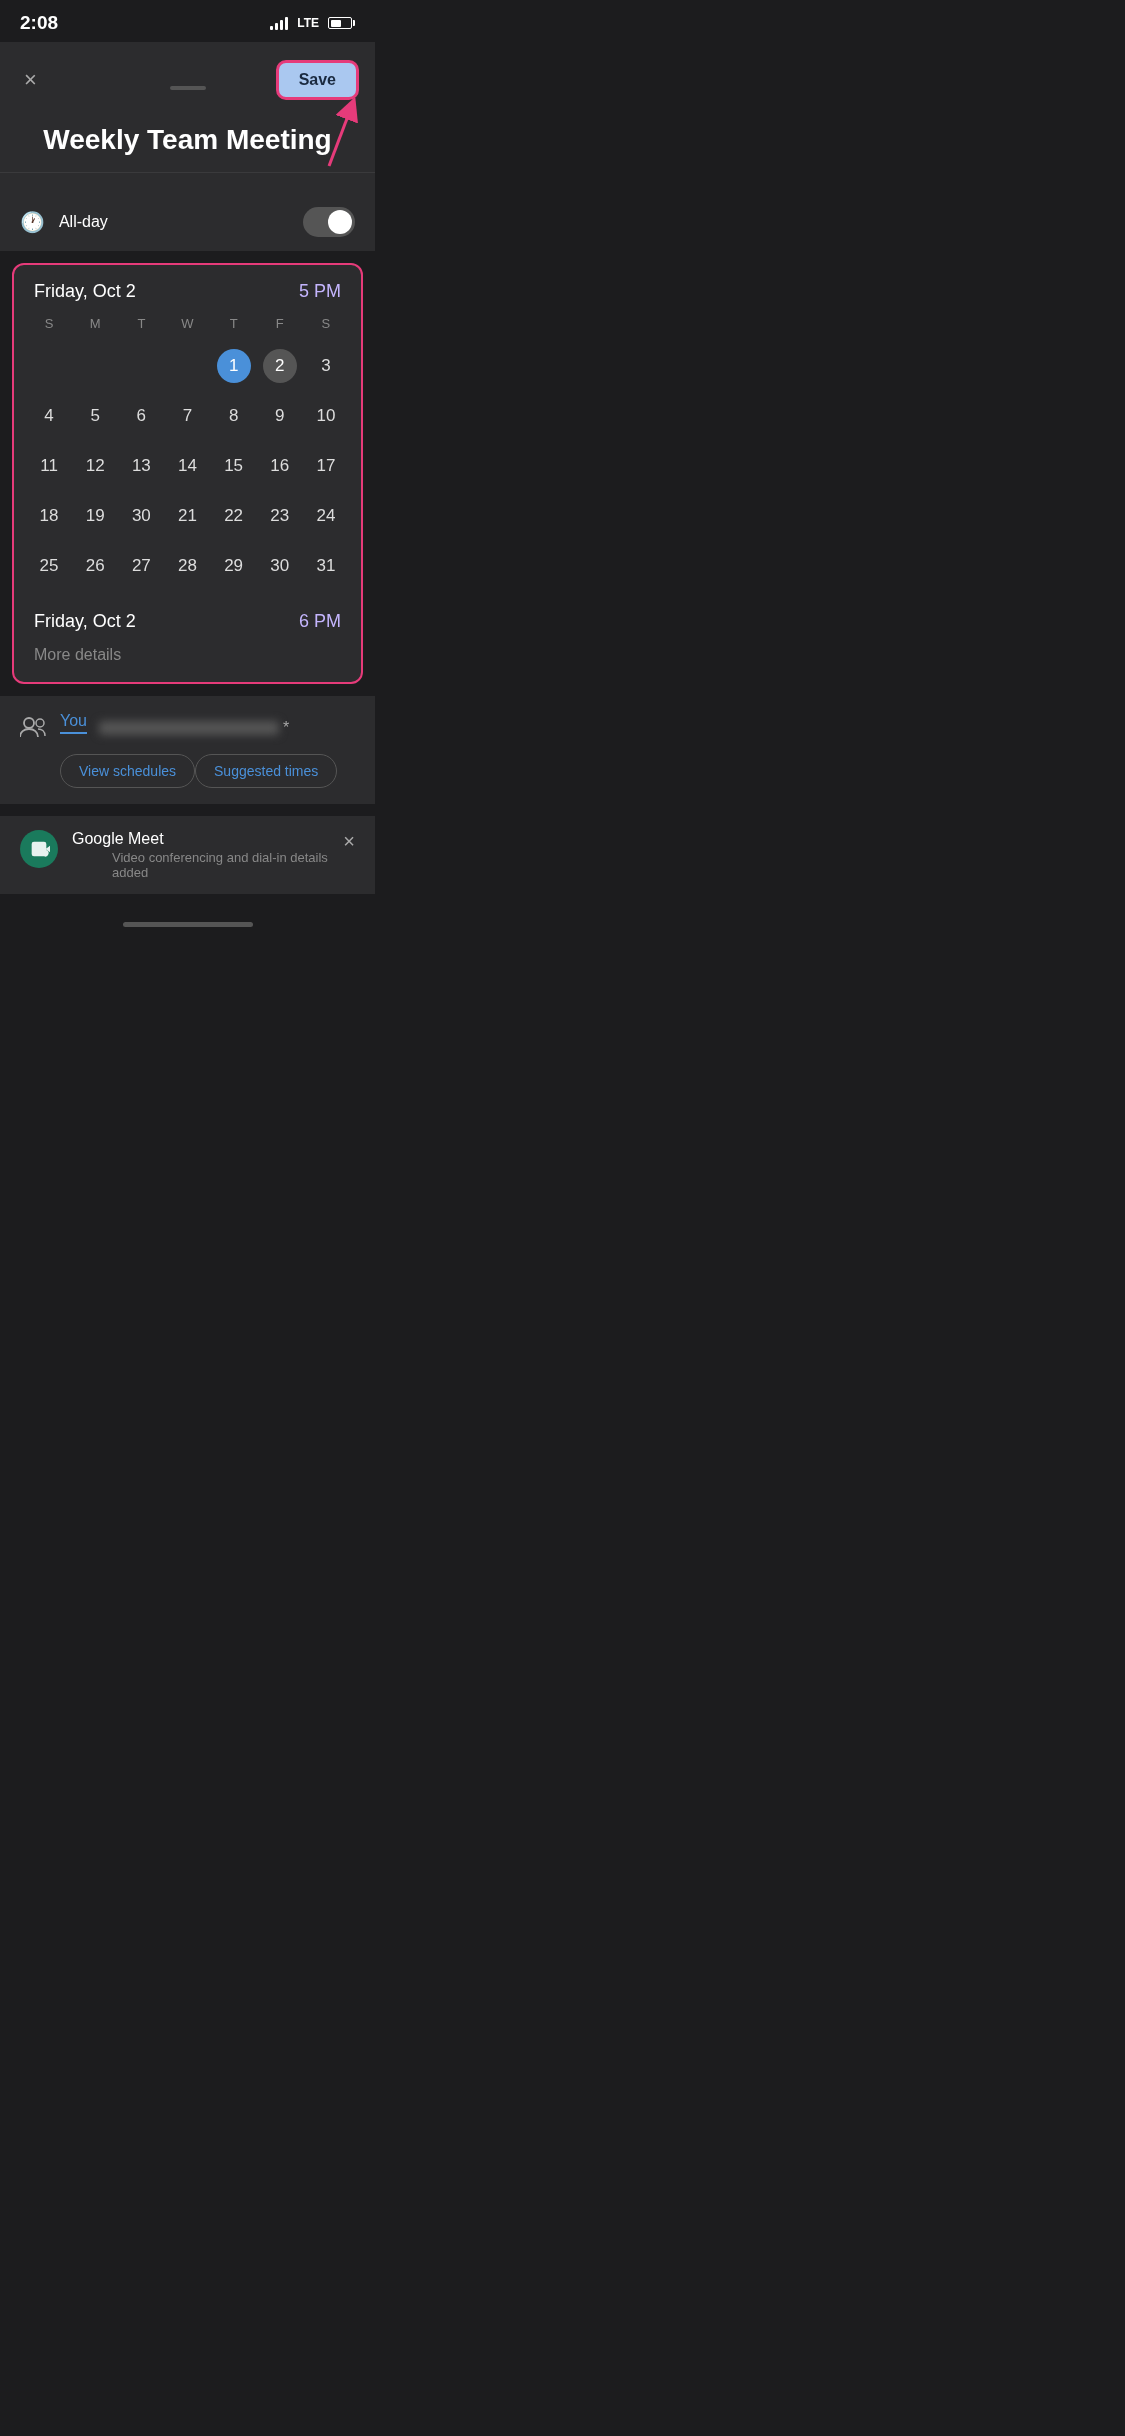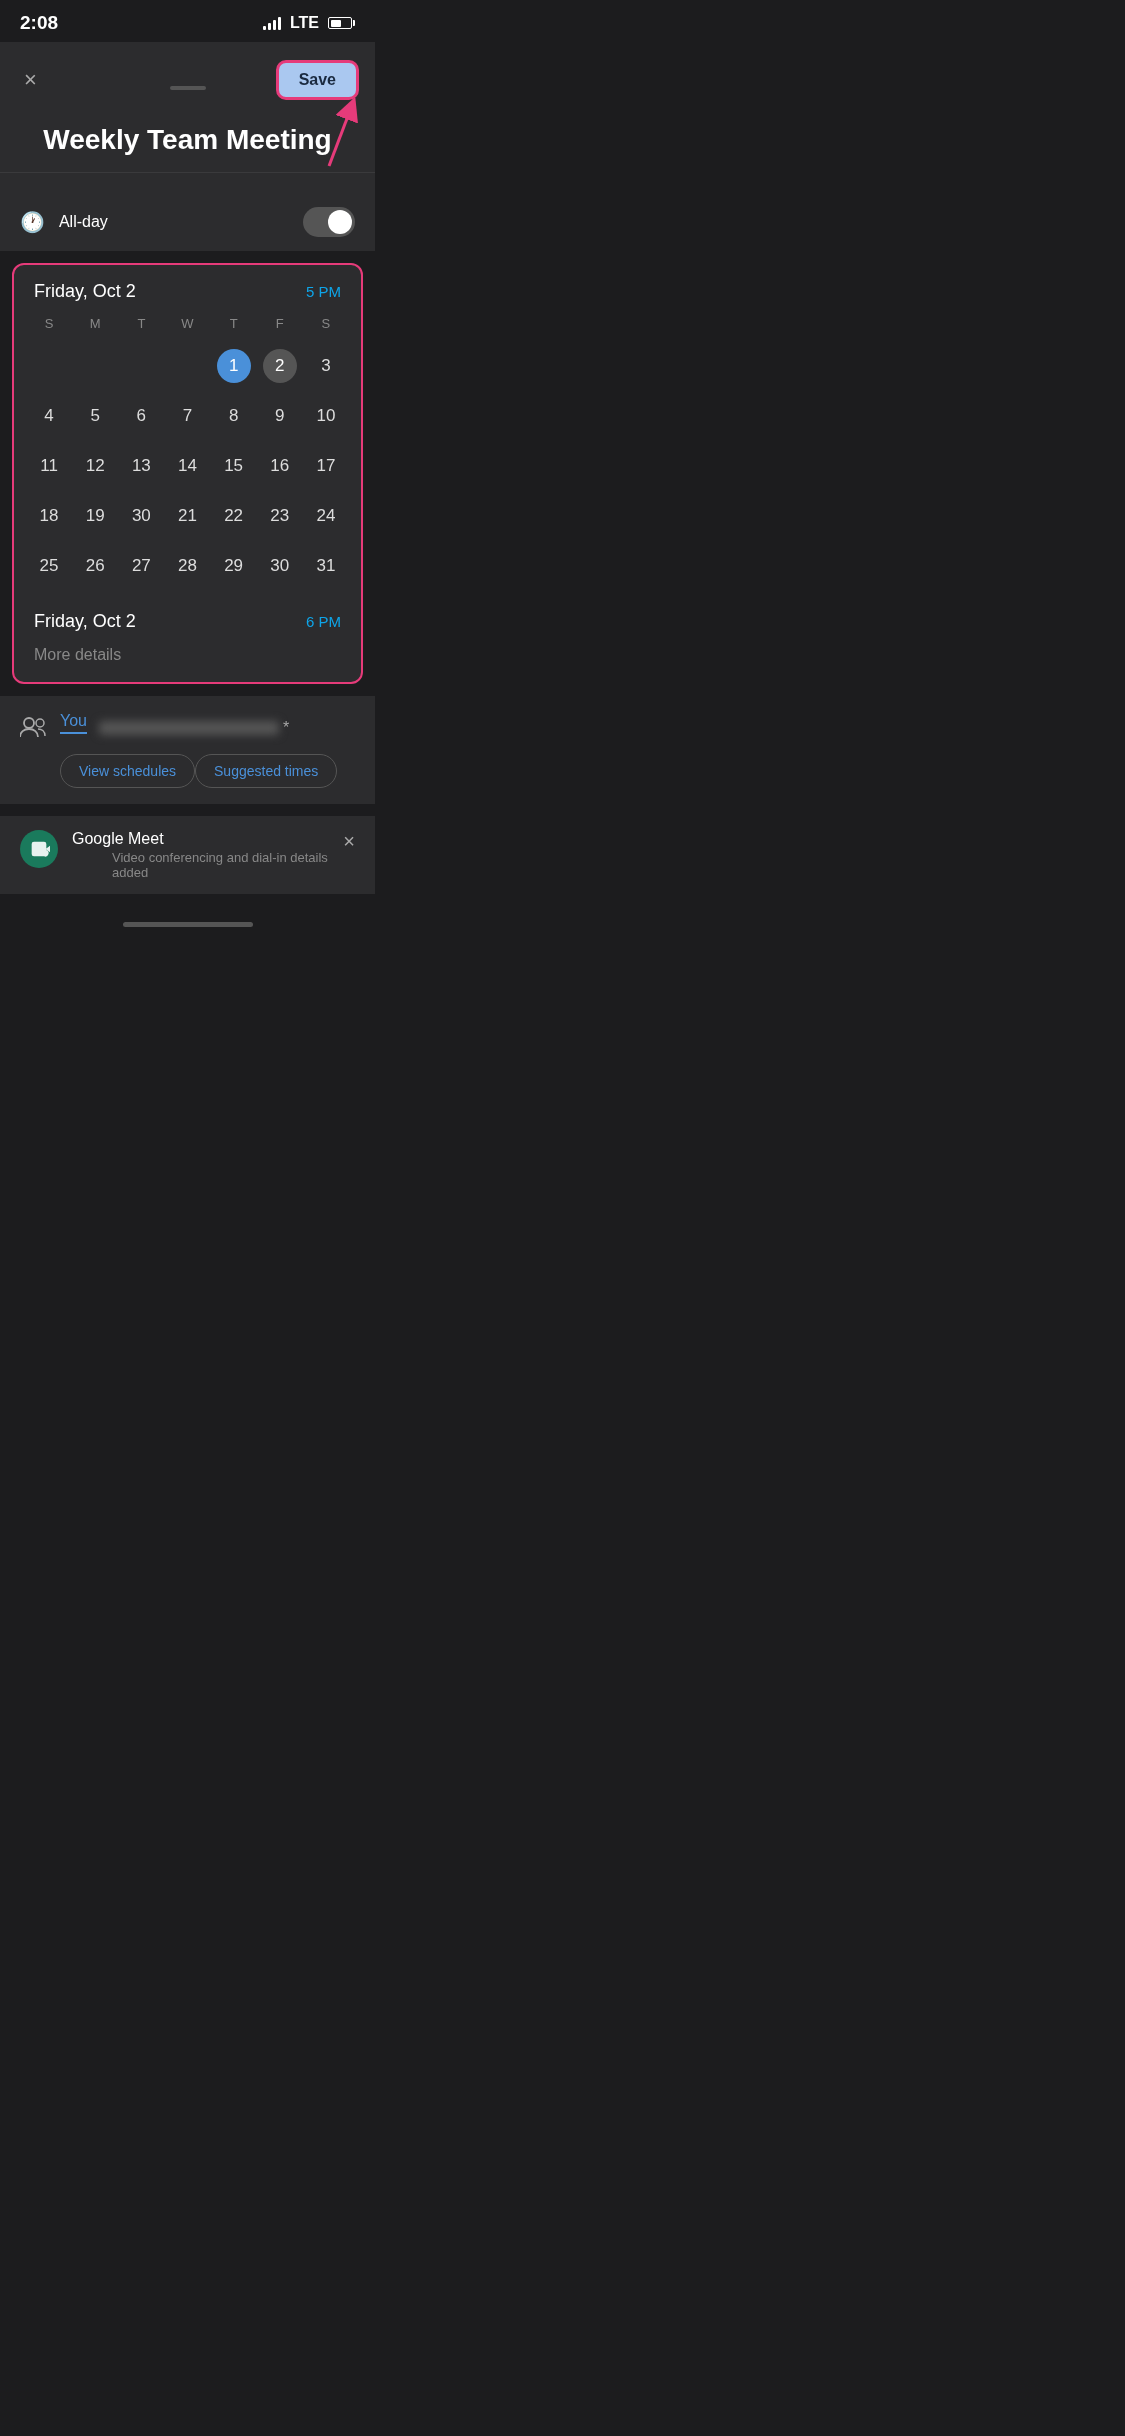--- a/index.html
+++ b/index.html
@@ -37,21 +37,21 @@
       display: flex;
       align-items: flex-end;
       gap: 2px;
     }
     .signal-bars span {
       background: #fff;
       width: 3px;
       border-radius: 1px;
     }
     .lte-text {
-      font-size: 16px;
+      font-size: 12px;
       font-weight: 600;
       color: #fff;
       margin-left: 4px;
     }
     .battery {
       display: flex;
       align-items: center;
       margin-left: 4px;
     }
     .battery-body {
@@ -184,23 +184,23 @@
       justify-content: space-between;
       align-items: center;
       padding: 16px 20px 10px;
     }
     .date-label {
       font-size: 18px;
       font-weight: 500;
       color: #fff;
     }
     .time-label {
-      font-size: 15px;
+      font-size: 18px;
       font-weight: 500;
-      color: #0ea5e9;
+      color: #c4b5fd;
     }
 
     
     .calendar-grid {
       padding: 0 12px 10px;
     }
     .cal-header {
       display: grid;
       grid-template-columns: repeat(7, 1fr);
       text-align: center;

